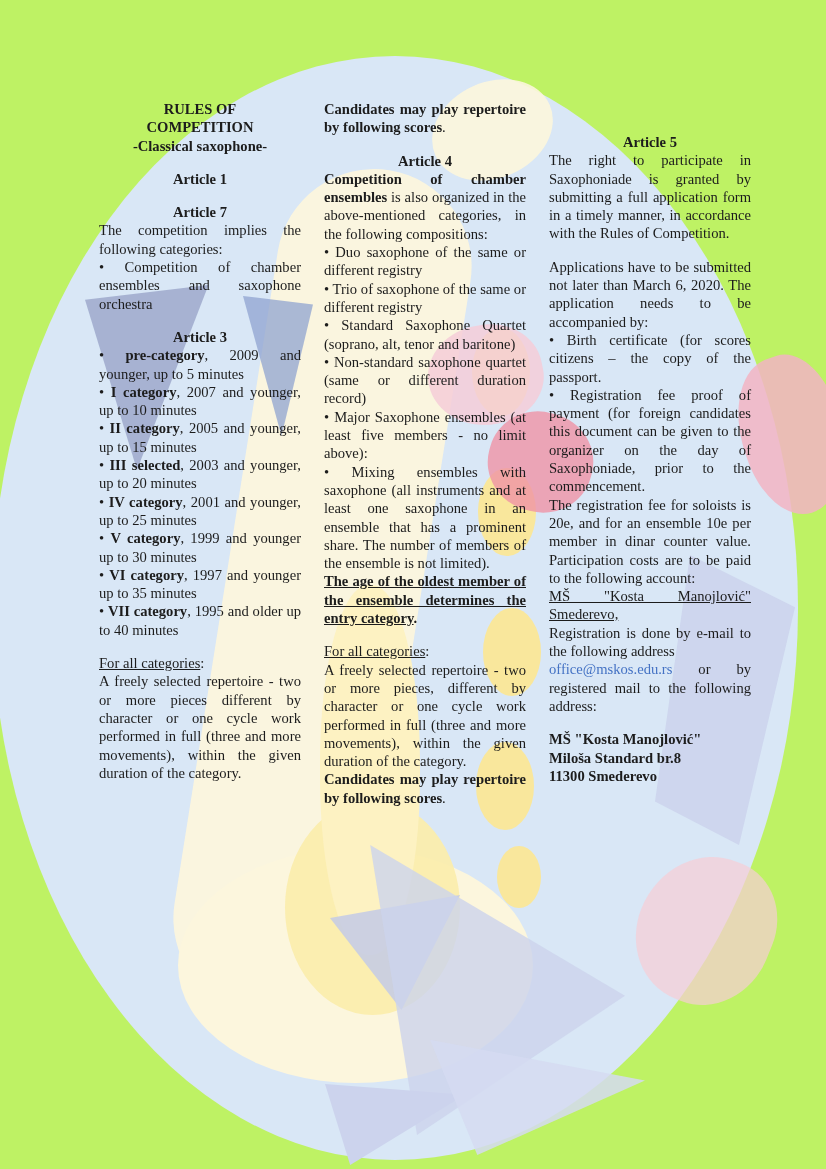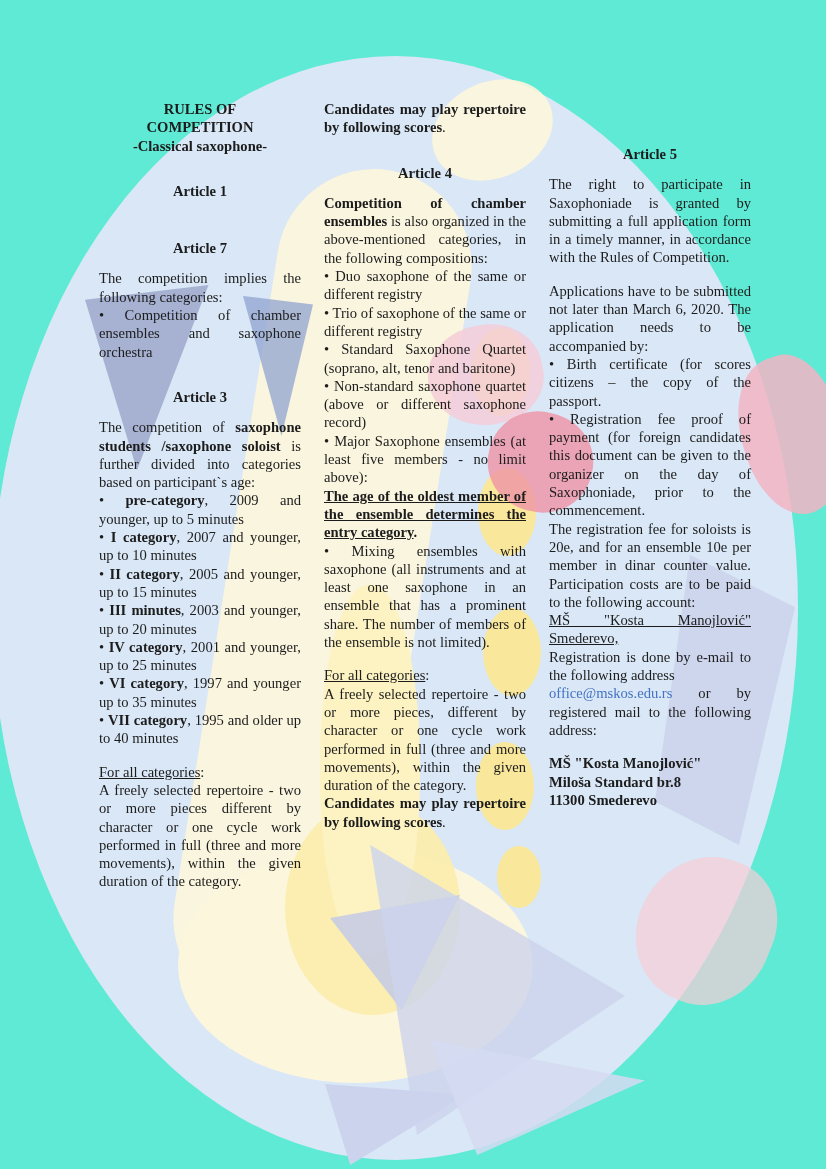--- a/index.html
+++ b/index.html
@@ -1,17 +1,17 @@
 <!DOCTYPE html>
 <html><head>
 <meta charset="utf-8">
 <style>
   html,body{margin:0;padding:0;background:#ffffff;}
   .page{
-    position:relative;width:826px;height:1169px;background:#5eead4;
+    position:relative;width:826px;height:1169px;background:#bef264;
     overflow:hidden;font-family:"Liberation Serif","DejaVu Serif",serif;color:#1c1c1c;
   }
   
   .wm{position:absolute;z-index:1;pointer-events:none;}
   .wm-ellipse{left:-8px;top:56px;width:806px;height:1104px;border-radius:50%;background:#d9e7f6;}
   .wm-body{left:225px;top:165px;width:195px;height:855px;border-radius:100px;background:#fcf6dd;transform:rotate(9deg);opacity:.95;}
   .wm-neck{left:430px;top:82px;width:125px;height:96px;border-radius:50%;background:#fcf6dd;transform:rotate(-24deg);opacity:.9;}
   .wm-bell{left:178px;top:848px;width:355px;height:235px;border-radius:50%;background:#fcf6dd;}
   .wm-yellow-blob{left:285px;top:800px;width:175px;height:215px;border-radius:50%;background:#fbedad;opacity:.95;}
   .wm-band2{left:320px;top:585px;width:100px;height:370px;border-radius:48%;background:#fdf2c2;}
@@ -30,21 +30,21 @@
   .wm-lav-b2{left:430px;top:1035px;width:215px;height:120px;background:#d5dbf1;clip-path:polygon(0 4%,100% 38%,22% 100%);opacity:.85;}
   .wm-pink1{left:428px;top:325px;width:115px;height:100px;background:#f5cdd8;border-radius:50% 50% 46% 54%;transform:rotate(-12deg);opacity:.85;}
   .wm-red{left:488px;top:412px;width:105px;height:100px;background:#ef93a6;border-radius:48%;transform:rotate(15deg);opacity:.8;}
   .wm-pink-right{left:742px;top:355px;width:100px;height:160px;background:#f2b4c3;border-radius:50% 40% 55% 45%;transform:rotate(-18deg);opacity:.85;}
   .wm-pink-bottom{left:638px;top:855px;width:135px;height:150px;background:#f6cdd6;border-radius:55% 45% 50% 50%;transform:rotate(22deg);opacity:.7;}
   
   .content{position:absolute;left:99px;top:100px;width:652px;display:flex;gap:23px;z-index:2;}
   .col{width:202px;font-size:14.6px;line-height:18.3px;}
   .col-3{padding-top:33px;}
   .para{text-align:justify;margin:0;}
-  .heading{text-align:center;font-weight:700;margin:12px;}
+  .heading{text-align:center;font-weight:700;margin:0;}
   .title{text-align:center;font-weight:700;margin:0;}
   .address{font-weight:700;text-align:left;margin:0;}
   .spacer{height:15px;}
   .b{font-weight:700;}
   .u{text-decoration:underline;}
   .link{color:#4472c4;text-decoration:none;cursor:pointer;}
 </style>
 </head>
 <body>
 
@@ -77,44 +77,44 @@
     <div class="col col-1">
         <div class="title"><span>RULES OF</span><br><span>COMPETITION</span><br><span>-Classical saxophone-</span></div>
         <div class="spacer"></div>
         <div class="heading"><span>Article 1</span></div>
         <div class="spacer"></div>
         <div class="heading"><span>Article 7</span></div>
         <div class="para"><span>The competition implies the following categories:</span></div>
         <div class="para"><span>• Competition of chamber ensembles and saxophone orchestra</span></div>
         <div class="spacer"></div>
         <div class="heading"><span>Article 3</span></div>
-        <div class="para"><span>The competition of </span><span class="b">saxophone students /saxophone soloist</span><span> is further divided into categories based on participant`s age:</span></div>
         <div class="para"><span>• </span><span class="b">pre-category</span><span>, 2009 and younger, up to 5 minutes</span></div>
         <div class="para"><span>• </span><span class="b">I category</span><span>, 2007 and younger, up to 10 minutes</span></div>
         <div class="para"><span>• </span><span class="b">II category</span><span>, 2005 and younger, up to 15 minutes</span></div>
-        <div class="para"><span>• </span><span class="b">III minutes</span><span>, 2003 and younger, up to 20 minutes</span></div>
+        <div class="para"><span>• </span><span class="b">III selected</span><span>, 2003 and younger, up to 20 minutes</span></div>
         <div class="para"><span>• </span><span class="b">IV category</span><span>, 2001 and younger, up to 25 minutes</span></div>
+        <div class="para"><span>• </span><span class="b">V category</span><span>, 1999 and younger up to 30 minutes</span></div>
         <div class="para"><span>• </span><span class="b">VI category</span><span>, 1997 and younger up to 35 minutes</span></div>
         <div class="para"><span>• </span><span class="b">VII category</span><span>, 1995 and older up to 40 minutes</span></div>
         <div class="spacer"></div>
         <div class="para"><span class="u">For all categories</span><span>:</span></div>
         <div class="para"><span>A freely selected repertoire - two or more pieces different by character or one cycle work performed in full (three and more movements), within the given duration of the category.</span></div>
       </div>
     <div class="col col-2">
         <div class="para"><span class="b">Candidates may play repertoire by following scores</span><span>.</span></div>
         <div class="spacer"></div>
         <div class="heading"><span>Article 4</span></div>
         <div class="para"><span class="b">Competition of chamber ensembles</span><span> is also organized in the above-mentioned categories, in the following compositions:</span></div>
         <div class="para"><span>• Duo saxophone of the same or different registry</span></div>
         <div class="para"><span>• Trio of saxophone of the same or different registry</span></div>
         <div class="para"><span>• Standard Saxophone Quartet (soprano, alt, tenor and baritone)</span></div>
-        <div class="para"><span>• Non-standard saxophone quartet (above or different saxophone record)</span></div>
+        <div class="para"><span>• Non-standard saxophone quartet (same or different duration record)</span></div>
         <div class="para"><span>• Major Saxophone ensembles (at least five members - no limit above):</span></div>
+        <div class="para"><span>• Mixing ensembles with saxophone (all instruments and at least one saxophone in an ensemble that has a prominent share. The number of members of the ensemble is not limited).</span></div>
         <div class="para"><span class="b u">The age of the oldest member of the ensemble determines the entry category</span><span class="b">.</span></div>
-        <div class="para"><span>• Mixing ensembles with saxophone (all instruments and at least one saxophone in an ensemble that has a prominent share. The number of members of the ensemble is not limited).</span></div>
         <div class="spacer"></div>
         <div class="para"><span class="u">For all categories</span><span>:</span></div>
         <div class="para"><span>A freely selected repertoire - two or more pieces, different by character or one cycle work performed in full (three and more movements), within the given duration of the category.</span></div>
         <div class="para"><span class="b">Candidates may play repertoire by following scores</span><span>.</span></div>
       </div>
     <div class="col col-3">
         <div class="heading"><span>Article 5</span></div>
         <div class="para"><span>The right to participate in Saxophoniade is granted by submitting a full application form in a timely manner, in accordance with the Rules of Competition.</span></div>
         <div class="spacer"></div>
         <div class="para"><span>Applications have to be submitted not later than March 6, 2020. The application needs to be accompanied by:</span></div>

